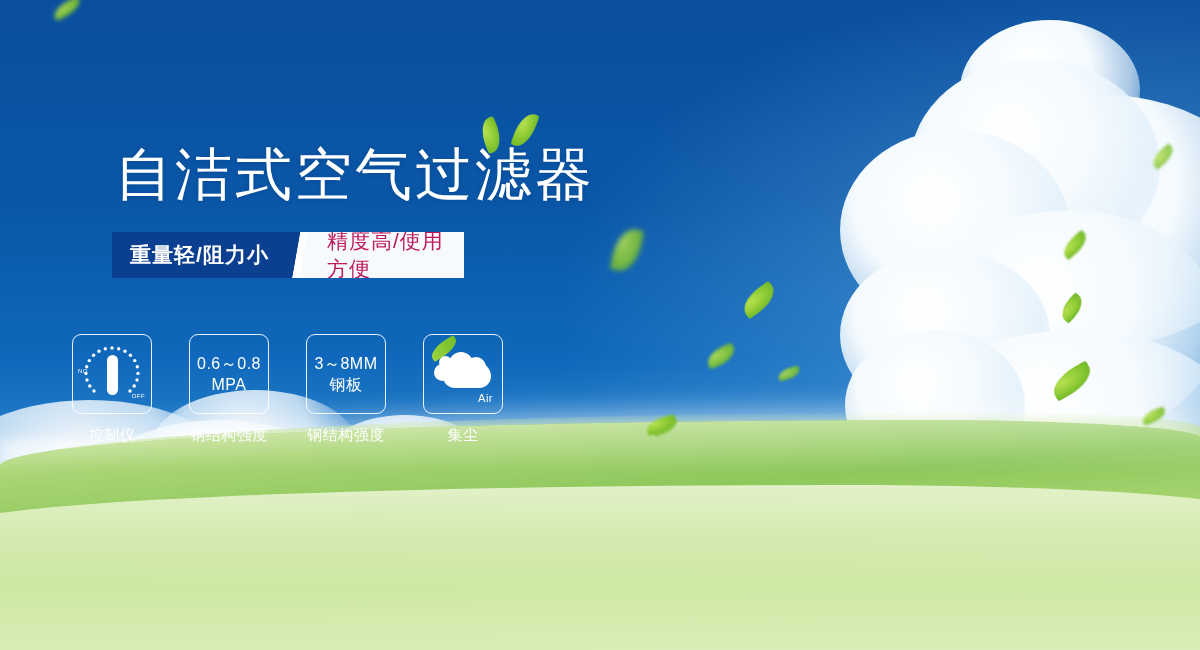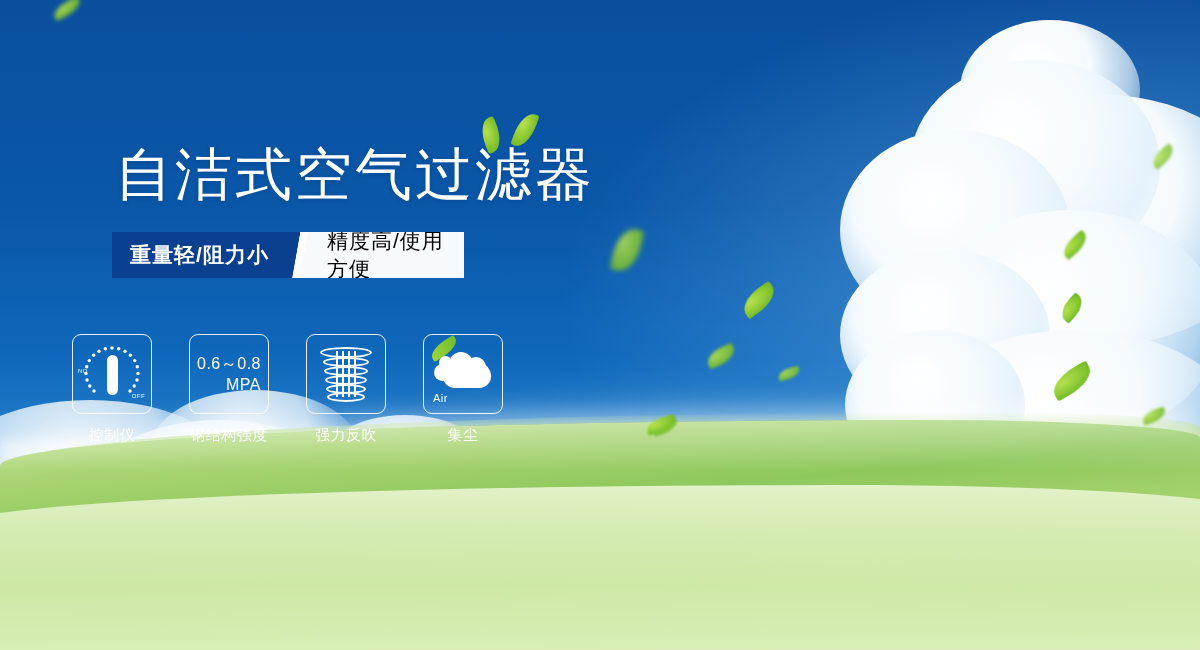--- a/index.html
+++ b/index.html
@@ -125,21 +125,21 @@
     padding:0 18px;
     flex:0 0 175px;
     margin-left:40px;
   }
   .tag-slash {
     flex:0 0 26px;
     background:linear-gradient(100deg, #0b3f8f 0 38%, #ffffff 40% 60%, rgba(255,255,255,0.97) 62% 100%);
   }
   .tag-right {
     background:rgba(255,255,255,0.97);
-    color:#000000;
+    color:#be185d;
     font-size:21px;
     letter-spacing:1px;
     display:flex; align-items:center; justify-content:center;
     flex:1;
     padding:0 14px;
   }
 
   
   .features {
     position:absolute; left:72px; top:334px; z-index:30;
@@ -150,21 +150,21 @@
   .feat-box {
     width:80px; height:80px;
     border:1px solid rgba(255,255,255,0.9);
     border-radius:9px;
     display:flex; align-items:center; justify-content:center;
     position:relative;
     color:#ffffff;
   }
   .feat-text {
     font-size:16px; line-height:21px; font-weight:300;
-    color:#ffffff; text-align:right; letter-spacing:0.5px;
+    color:#ffffff; text-align:center; letter-spacing:0.5px;
     white-space:pre-line;
   }
   .feat-label {
     margin-top:12px;
     font-size:15px;
     color:#ffffff;
     letter-spacing:0.5px;
     white-space:nowrap;
   }
 
@@ -196,22 +196,22 @@
   .cloudicon { position:relative; width:60px; height:52px; }
   .ci-main {
     position:absolute; left:10px; top:14px; width:48px; height:26px;
     background:#ffffff; border-radius:16px 16px 13px 13px;
   }
   .ci-b1 { position:absolute; left:16px; top:4px; width:24px; height:24px; background:#ffffff; border-radius:50%; }
   .ci-b2 { position:absolute; left:33px; top:9px; width:20px; height:20px; background:#ffffff; border-radius:50%; }
   .ci-b3 { position:absolute; left:1px; top:16px; width:17px; height:17px; background:#ffffff; border-radius:50%; }
   .ci-b4 { position:absolute; left:6px; top:8px; width:13px; height:13px; background:#ffffff; border-radius:50%; }
   .ci-air {
-    position:absolute; left:0; right:16px; bottom:-4px;
-    text-align:left; font-size:11px; color:#ffffff; letter-spacing:0.5px;
+    position:absolute; left:0; right:0; bottom:-4px;
+    text-align:right; font-size:11px; color:#ffffff; letter-spacing:0.5px;
   }
   .ci-leaf {
     position:absolute; left:-4px; top:-6px; width:30px; height:13px;
     background:linear-gradient(100deg,#9ed63f 0%, #6fbb2a 100%);
     border-radius:70% 8% 70% 8%;
     transform:rotate(-32deg);
   }
 </style>
 </head>
 <body>
@@ -307,40 +307,28 @@
     </div>
 
     <div class="feature">
       <div class="feat-box">
         <div class="feat-text">0.6～0.8
 MPA</div>
       </div>
       <div class="feat-label">钢结构强度</div>
     </div>
 
+
     <div class="feature">
       <div class="feat-box">
-        <div class="stack">
-          <div class="stack-bars">
-            <i style="left:0"></i>
-              <i style="left:6px"></i>
-              <i style="left:12px"></i>
-              <i style="left:18px"></i>
-          </div>
-          <div class="ring" style="top:2px;  width:52px; height:11px;"></div>
-          <div class="ring" style="top:12px; width:46px; height:10px;"></div>
-          <div class="ring" style="top:21px; width:44px; height:10px;"></div>
-          <div class="ring" style="top:30px; width:42px; height:10px;"></div>
-          <div class="ring" style="top:39px; width:40px; height:10px;"></div>
-          <div class="ring" style="top:47px; width:38px; height:10px;"></div>
-        </div>
+        <div class="feat-text">3～8MM
+钢板</div>
       </div>
-      <div class="feat-label">强力反吹</div>
-    </div>
-
+      <div class="feat-label">钢结构强度</div>
+    </div>
 
     <div class="feature">
       <div class="feat-box">
         <div class="cloudicon">
           <div class="ci-leaf"></div>
           <div class="ci-main"></div>
           <div class="ci-b1"></div>
           <div class="ci-b2"></div>
           <div class="ci-b3"></div>
           <div class="ci-b4"></div>

